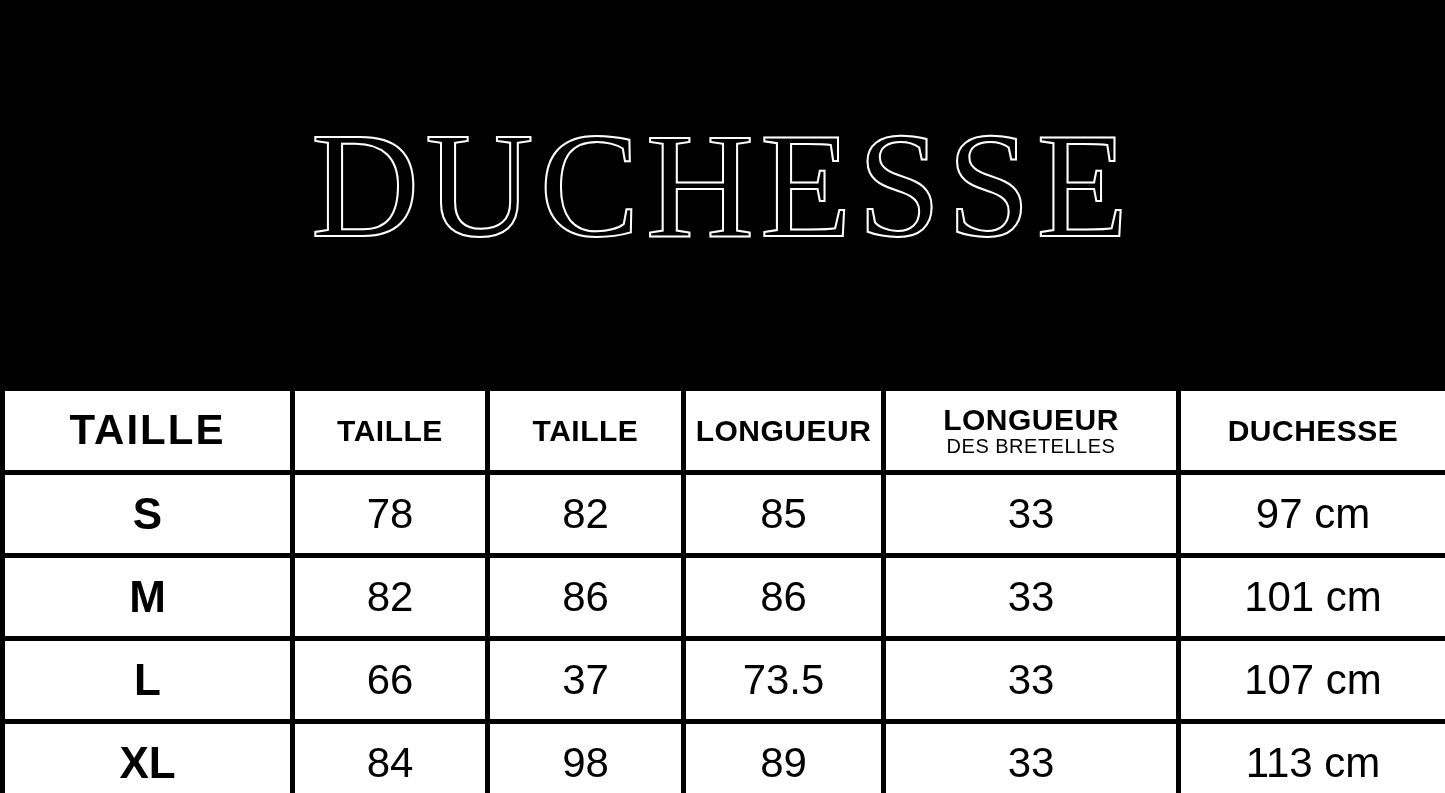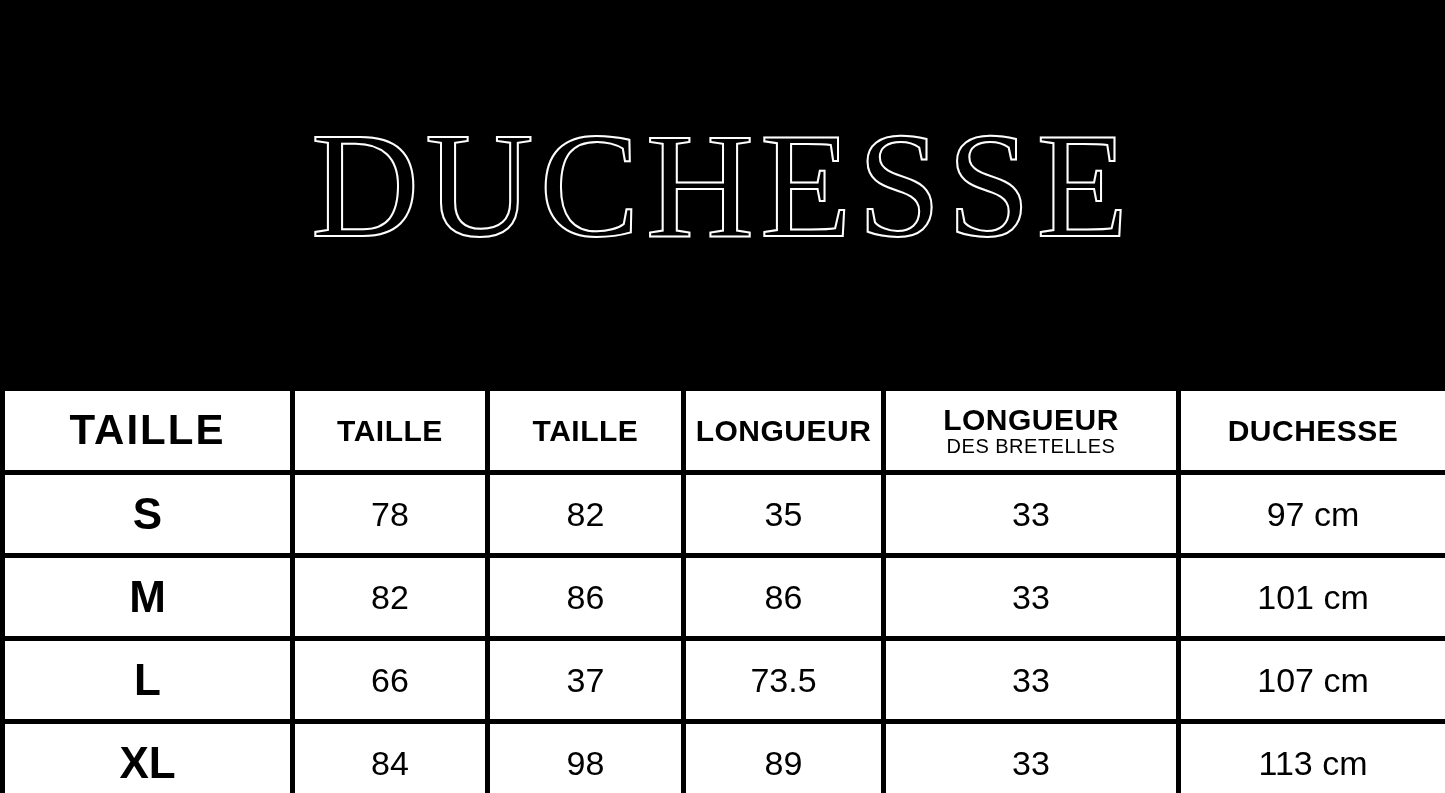--- a/index.html
+++ b/index.html
@@ -89,21 +89,21 @@
     letter-spacing: 2px;
   }
   .th-sub {
     display: block;
     font-size: 20px;
     font-weight: normal;
     letter-spacing: 0.5px;
   }
   table.size-table tbody td {
     height: 78px;
-    font-size: 34px;
+    font-size: 42px;
     font-weight: 400;
   }
   table.size-table tbody td.size-cell {
     font-weight: bold;
     font-size: 44px;
   }
 </style>
 </head>
 <body>
 
@@ -144,21 +144,21 @@
           <th>
             <span class="th-main">DUCHESSE</span>
           </th>
         </tr>
       </thead>
       <tbody>
         <tr>
           <td class="size-cell">S</td>
           <td>78</td>
           <td>82</td>
-          <td>35</td>
+          <td>85</td>
           <td>33</td>
           <td>97 cm</td>
         </tr>
         <tr>
           <td class="size-cell">M</td>
           <td>82</td>
           <td>86</td>
           <td>86</td>
           <td>33</td>
           <td>101 cm</td>

